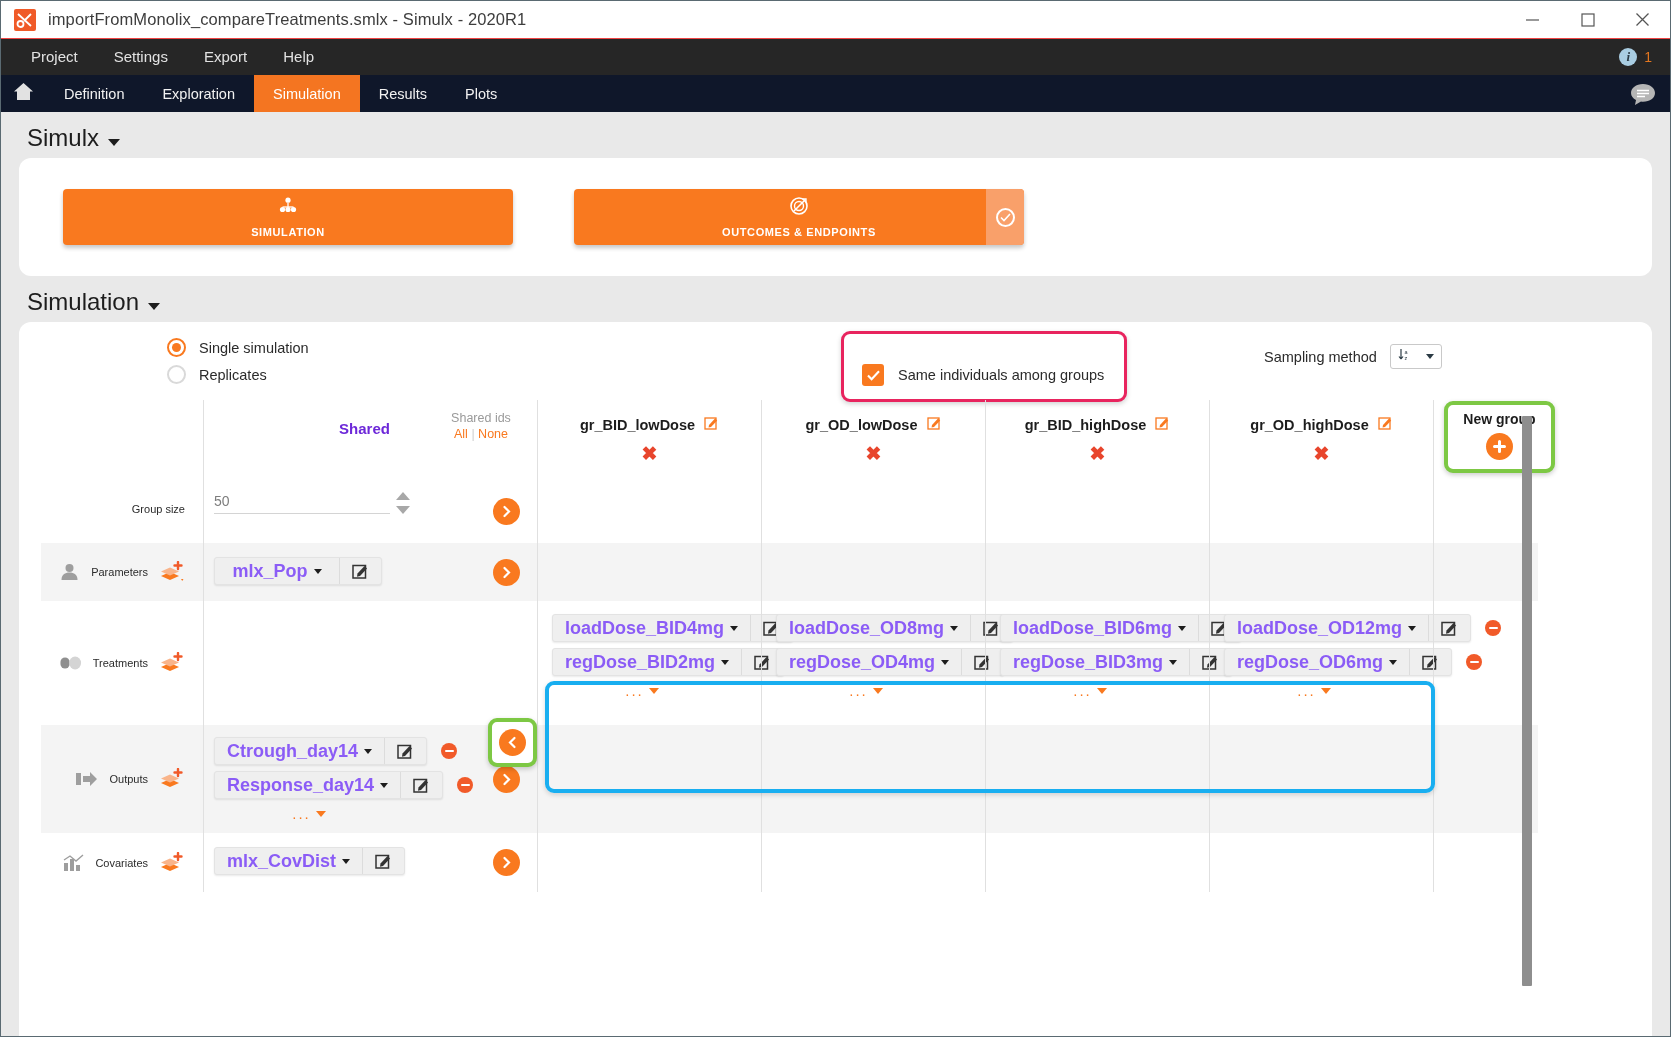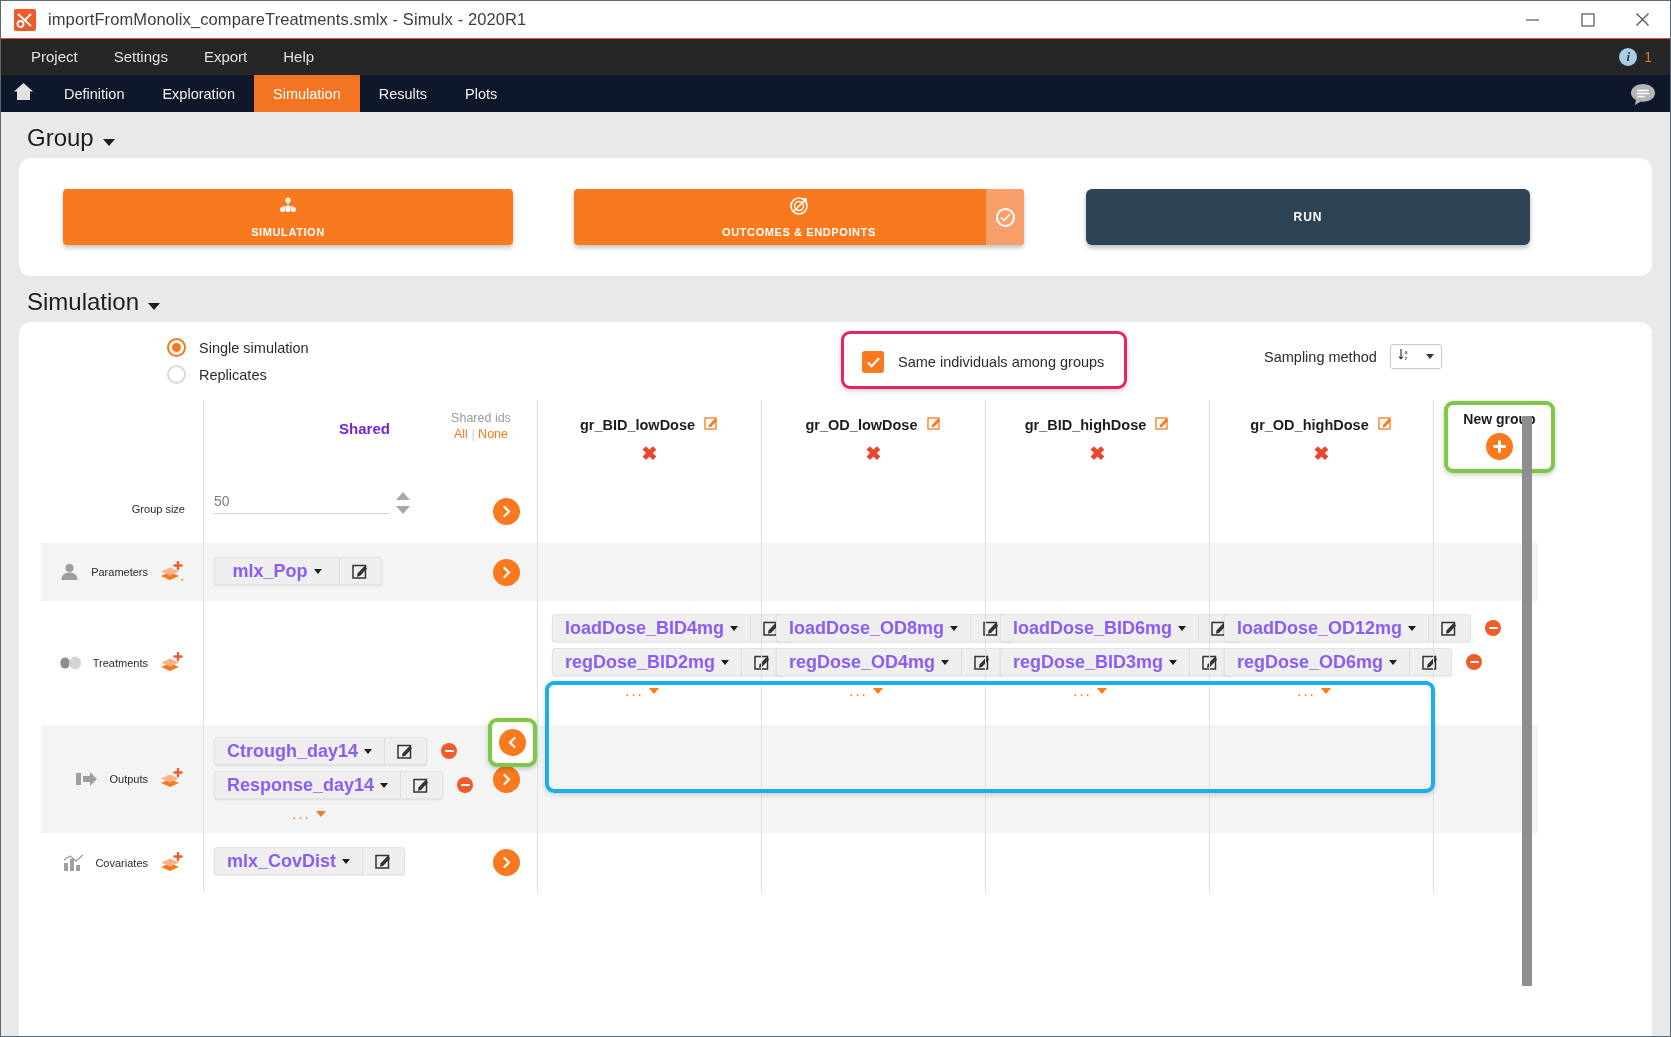--- a/index.html
+++ b/index.html
@@ -130,21 +130,21 @@
     border: 2px solid #d9d9d9; display:flex; align-items:center; justify-content:center;
     background: #fff;
   }
   .radio-outer.on { border-color: #f9791f; }
   .radio-dot { width: 9px; height: 9px; border-radius: 50%; background: #f9791f; }
   .radio-label { font-size: 14.5px; color: #2b2b2b; }
 
   .same-indiv-wrap {
     position: absolute; left: 822px; top: 9px;
     border: 3px solid #e8245e; border-radius: 9px;
-    padding: 17px 20px 13px 18px; background: #fff;
+    padding: 30px 20px 13px 18px; background: #fff;
     box-shadow: 0 2px 5px rgba(0,0,0,.18);
     display:flex; align-items:center; gap: 14px;
   }
   .checkbox-on {
     width: 22px; height: 22px; background: #f9791f; border-radius: 3px;
     display:flex; align-items:center; justify-content:center;
   }
   .same-indiv-label { font-size: 14.5px; color: #2b2b2b; white-space: nowrap; }
 
   .sampling {
@@ -350,21 +350,21 @@
       <svg width="26" height="24" viewBox="0 0 26 24">
         <path d="M13 2 C6 2 1 6 1 11 C1 14 3 16.5 6 18 L5 23 L11 19.6 C11.6 19.7 12.3 19.8 13 19.8 C20 19.8 25 15.8 25 11 C25 6 20 2 13 2 Z" fill="#b5b5b5"></path>
         <path d="M7 8.5 H19 M7 11.5 H19 M7 14.5 H15" stroke="#fff" stroke-width="1.5"></path>
       </svg>
     </div>
   </div>
 
   <div class="page">
 
     <div class="section-title">
-      <span>Group</span>
+      <span>Simulx</span>
       <span class="caret-down"></span>
     </div>
     <div class="card tasks-card">
 
       <div class="task-btn" id="task-simulation">
         <span>
           <svg width="22" height="20" viewBox="0 0 22 20">
             <circle cx="11" cy="3.2" r="2.6" fill="#fff"></circle>
             <circle cx="5.5" cy="12.5" r="2.6" fill="#fff"></circle>
             <circle cx="11" cy="12.5" r="2.6" fill="#fff"></circle>
@@ -388,21 +388,20 @@
         <span class="tlabel">OUTCOMES &amp; ENDPOINTS</span>
         <div class="task-check-strip">
           <div class="check-circle">
             <svg width="11" height="9" viewBox="0 0 11 9">
                 <path d="M1 4.5 L4 7.5 L10 1" fill="none" stroke="#fff" stroke-width="1.6"></path>
               </svg>
           </div>
         </div>
       </div>
 
-      <div id="run-button">RUN</div>
     </div>
 
     <div class="section-title">
       <span>Simulation</span>
       <span class="caret-down"></span>
     </div>
 
     <div class="card sim-card">
 
       <div class="sim-top">

